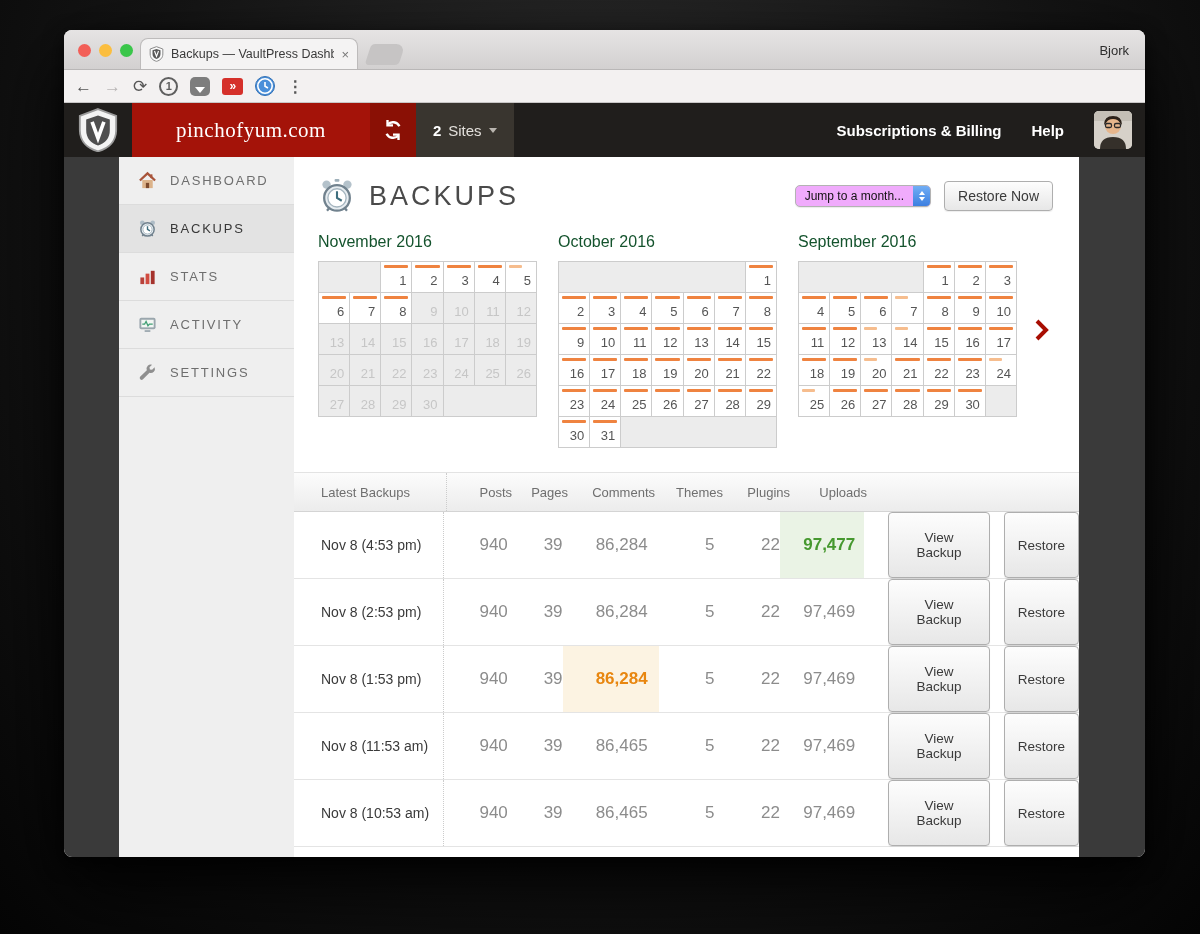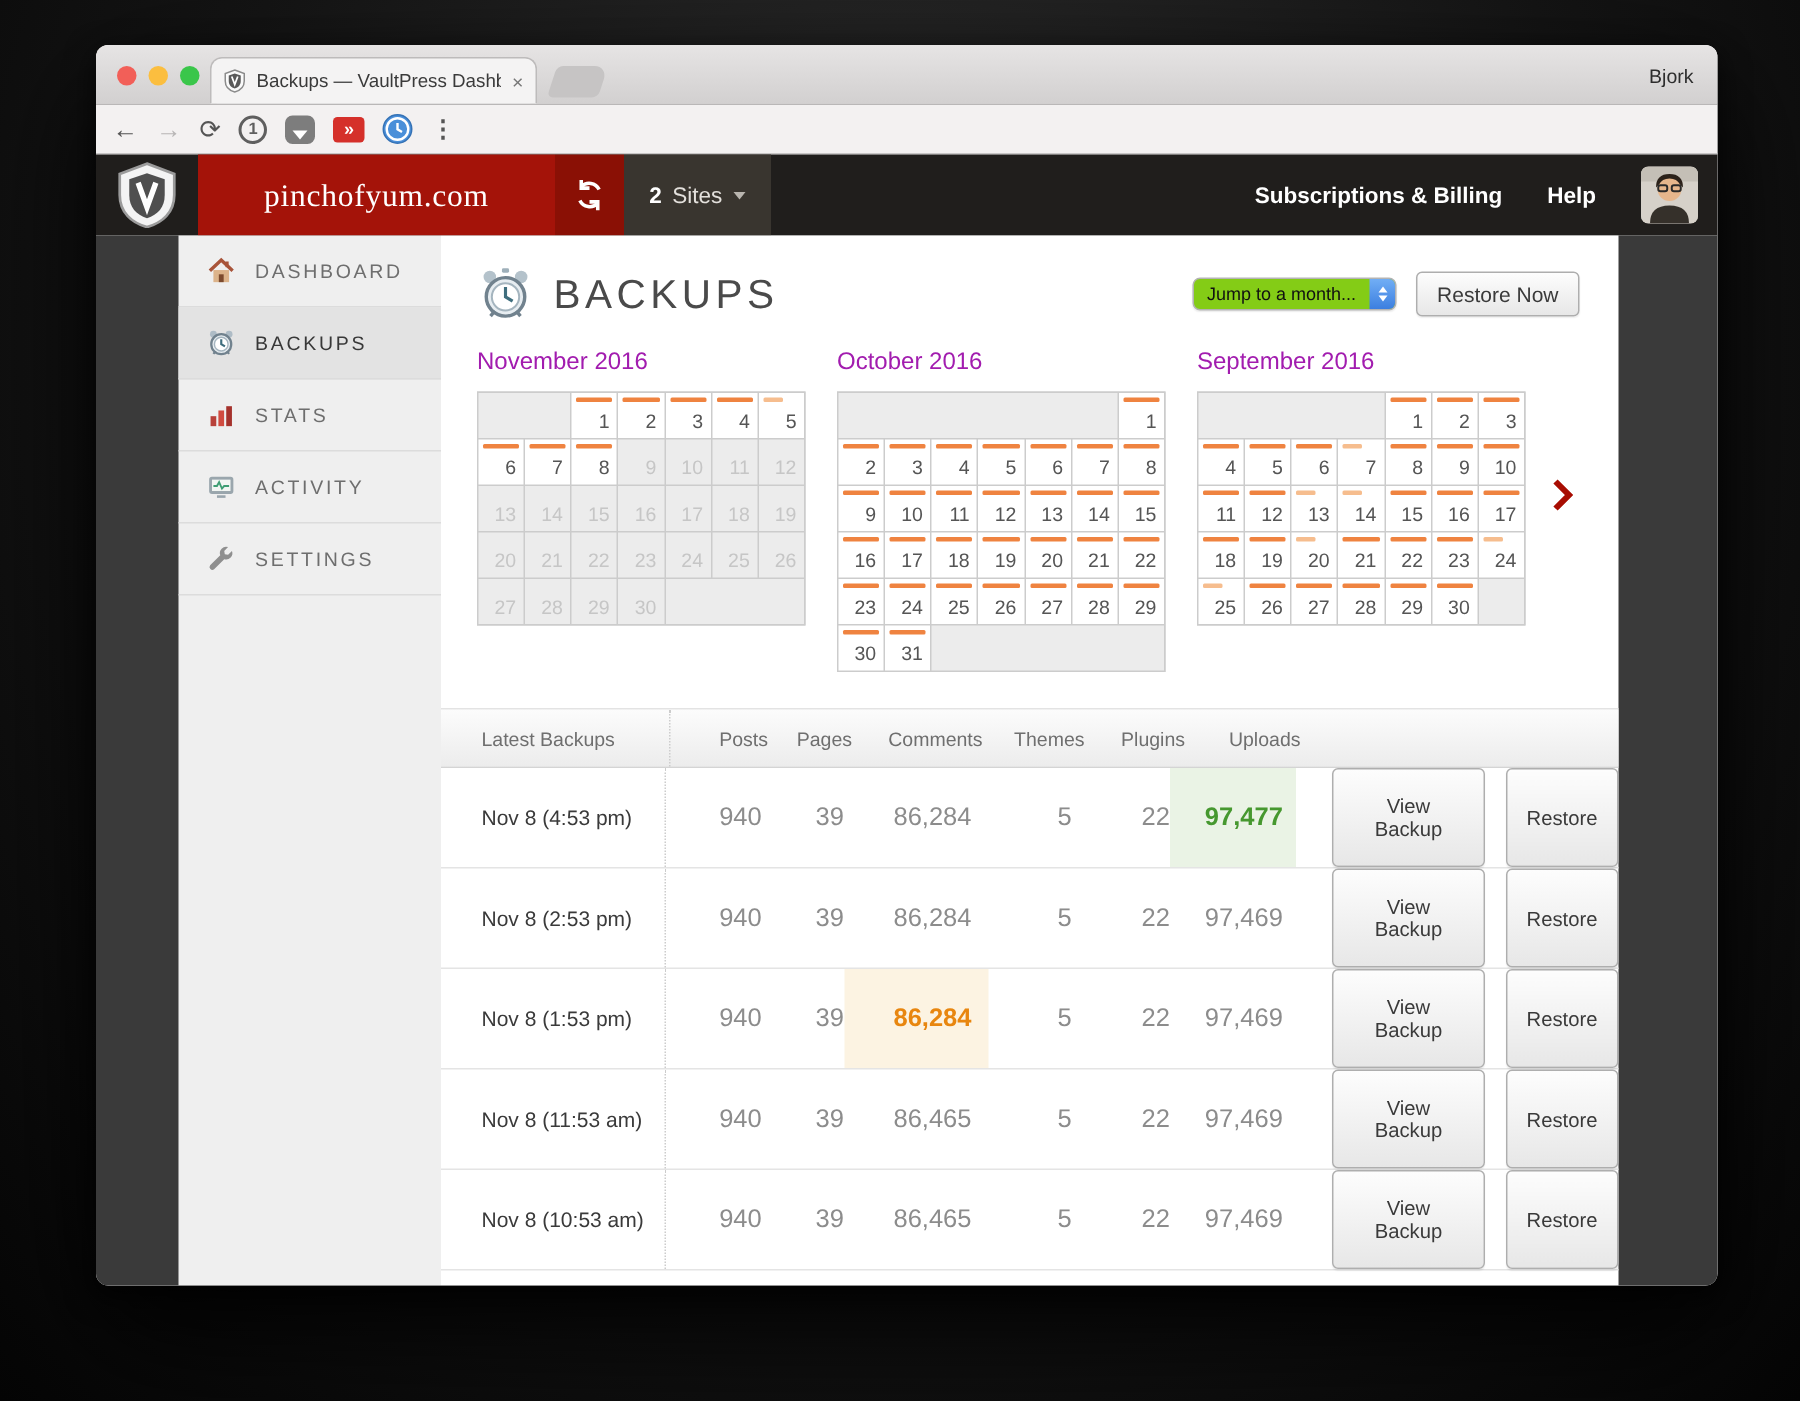--- a/index.html
+++ b/index.html
@@ -53,30 +53,30 @@
   .page { display:flex; height:700px; background:#3a3a3a; }
   .gutter-left { width:55px; }
   .sidebar { width:175px; background:#efefef; }
   .side-item { height:48px; display:flex; align-items:center; gap:13px; padding-left:19px; border-bottom:1px solid #dcdcdc; font-size:13px; letter-spacing:1.8px; color:#6e6e6e; cursor:pointer; }
   .side-item.active { background:#e3e3e3; color:#383838; }
   .side-ic { width:19px; height:19px; flex:0 0 auto; }
   .main { width:785px; background:#fff; }
   .main-header { display:flex; align-items:center; padding:20px 26px 4px 24px; }
   .hdr-title { font-size:27px; font-weight:300; letter-spacing:3px; color:#4a4a4a; margin-left:13px; }
   .hdr-right { margin-left:auto; display:flex; align-items:center; gap:13px; }
-  .mac-select { display:flex; align-items:stretch; border:1px solid #b3b3b3; border-radius:5px; overflow:hidden; background:#84cc16; height:22px; box-shadow:0 1px 1px rgba(0,0,0,.08); }
+  .mac-select { display:flex; align-items:stretch; border:1px solid #b3b3b3; border-radius:5px; overflow:hidden; background:#f0abfc; height:22px; box-shadow:0 1px 1px rgba(0,0,0,.08); }
   .sel-text { font-size:12px; color:#111; padding:3px 9px 0 9px; }
   .sel-stepper { width:17px; background:linear-gradient(#71aef5,#3c7fe0); display:flex; flex-direction:column; align-items:center; justify-content:center; gap:2px; }
   .tri-up { width:0; height:0; border-left:3.5px solid transparent; border-right:3.5px solid transparent; border-bottom:4px solid #fff; }
   .tri-dn { width:0; height:0; border-left:3.5px solid transparent; border-right:3.5px solid transparent; border-top:4px solid #fff; }
   .btn { border:1px solid #aeaeae; border-radius:4px; background:linear-gradient(#fdfdfd,#e7e7e7); color:#3a3a3a; font-size:14px; padding:6px 13px; box-shadow:0 1px 1px rgba(0,0,0,.07); cursor:pointer; font-family:inherit; }
   
   .calendars { display:flex; gap:21px; padding:14px 0 0 24px; position:relative; }
   .calendar { width:219px; }
-  .cal-title { font-size:16px; color:#a21caf; margin-bottom:10px; }
+  .cal-title { font-size:16px; color:#14532d; margin-bottom:10px; }
   .cal-grid { display:grid; grid-template-columns:repeat(7,1fr); grid-auto-rows:30px; gap:1px; background:#cccccc; border:1px solid #cccccc; }
   .cal-day { background:#fff; position:relative; }
   .cal-day .num { position:absolute; right:5px; bottom:4px; font-size:13px; color:#555; }
   .cal-day.future { background:#ececec; }
   .cal-day.future .num { color:#c6c6c6; }
   .cal-blank { background:#ececec; }
   .bar { position:absolute; top:3px; left:3px; right:3px; height:3px; border-radius:1px; }
   .bar.full { background:#ef8340; }
   .bar.light { background:#f6bd8e; }
   .next-arrow { position:absolute; right:30px; top:100px; cursor:pointer; }

